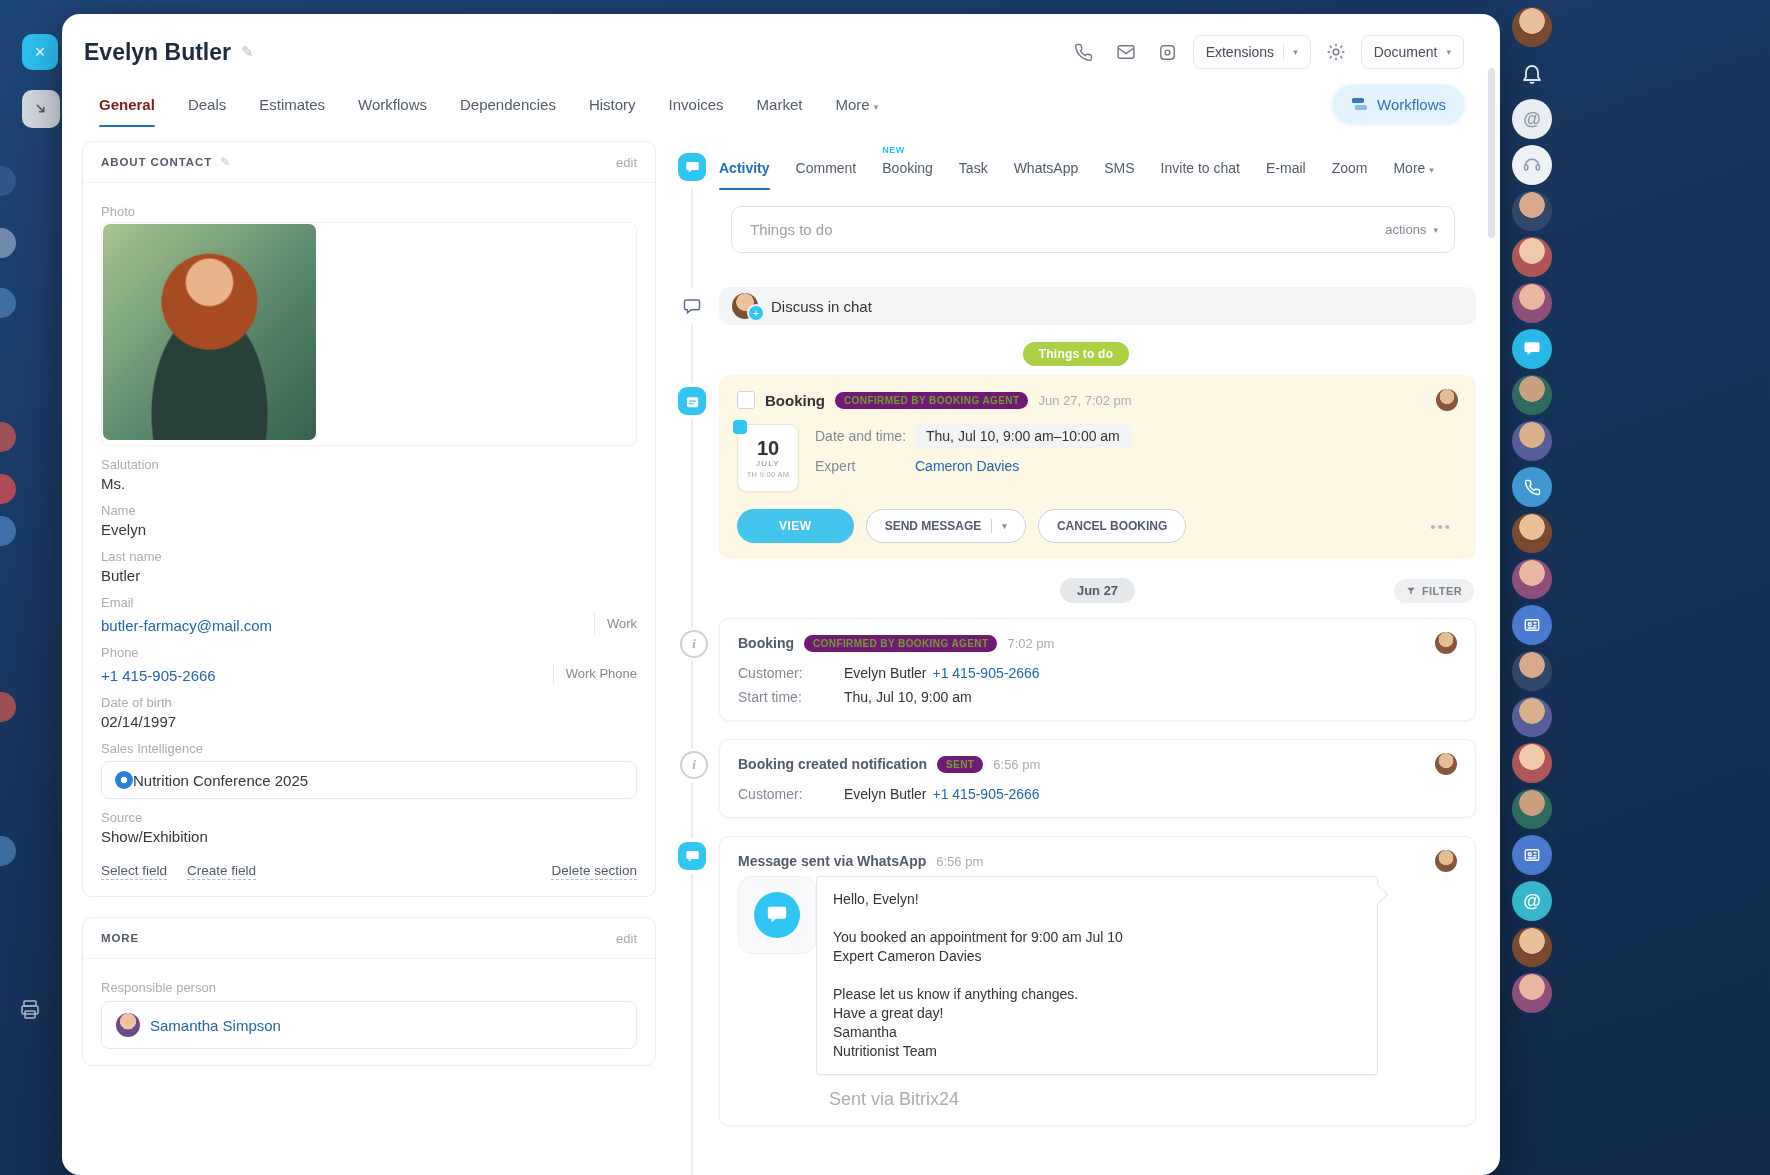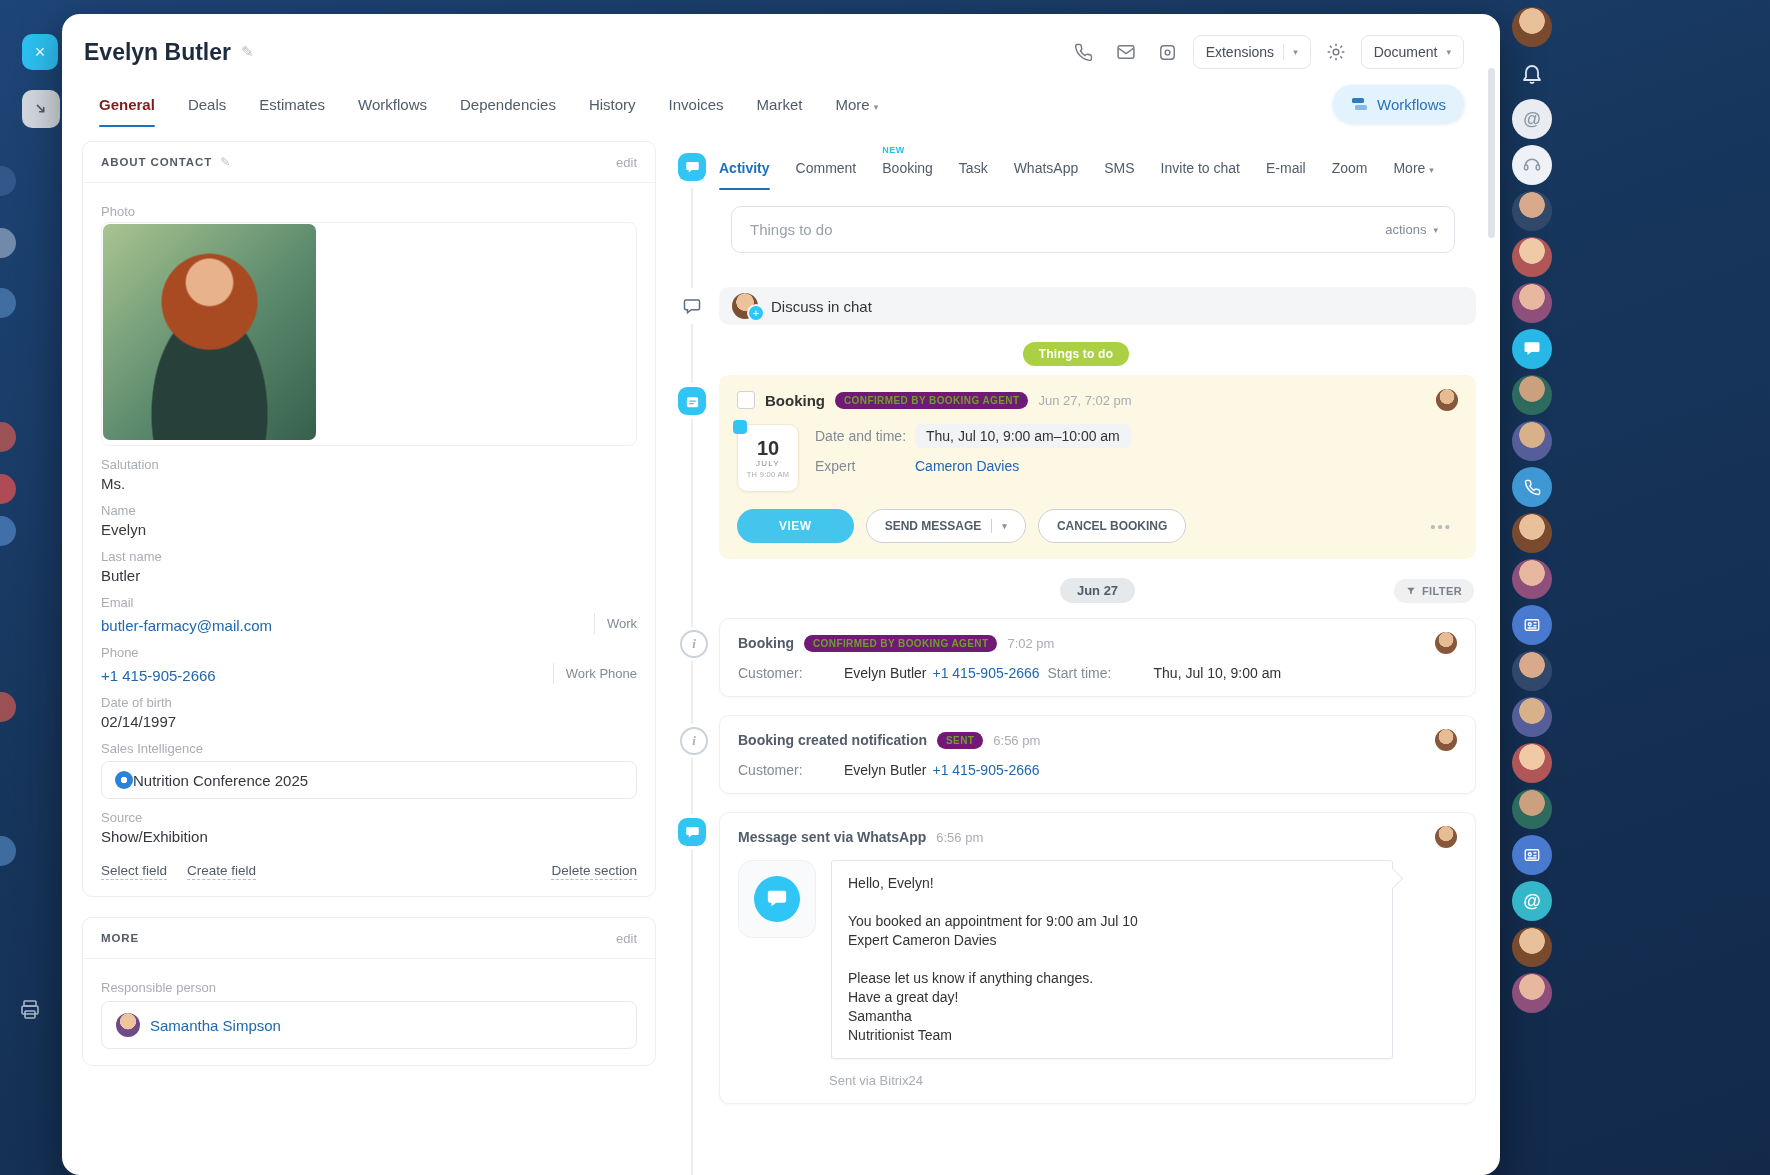--- a/index.html
+++ b/index.html
@@ -151,35 +151,35 @@
   .dots{margin-left:auto;color:#b4bac1;font-size:15px;letter-spacing:2px;background:none;border:none;}
 
   .date-row{display:flex;align-items:center;margin-top:19px;position:relative;}
   .date-pill{background:#e6e9eb;color:#525c69;font-weight:700;font-size:13px;padding:5px 17px;border-radius:14px;margin:0 auto;}
   .filter-btn{position:absolute;right:2px;display:flex;align-items:center;gap:6px;background:#eef0f2;border:none;
               border-radius:14px;padding:6px 12px;font-size:11px;font-weight:700;color:#79808a;letter-spacing:.4px;}
 
   .entry{background:#fff;border:1px solid #edf0f2;border-radius:10px;padding:13px 18px 15px;box-shadow:0 1px 3px rgba(0,0,0,.04);}
   .e-head{display:flex;align-items:center;gap:10px;}
   .e-title{font-size:14px;font-weight:700;color:#525c69;}
-  .e-rows{margin-top:11px;display:flex;flex-direction:row;gap:8px;font-size:14px;color:#333;}
+  .e-rows{margin-top:11px;display:flex;flex-direction:column;gap:8px;font-size:14px;color:#333;}
   .e-row{display:flex;align-items:center;}
   .e-lab{width:106px;color:#828b95;}
   .mt{margin-top:18px;}
 
-  .wa-wrap{display:flex;gap:15px;margin-top:12px;}
+  .wa-wrap{display:flex;margin-top:4px;}
   .wa-icon{width:76px;height:76px;background:#f8fafc;border:1px solid #eef1f4;border-radius:14px;
            display:flex;align-items:center;justify-content:center;flex:0 0 auto;}
   .wa-circle{width:46px;height:46px;border-radius:50%;background:#2fc6f6;display:flex;align-items:center;justify-content:center;}
   .bubble{position:relative;width:528px;border:1px solid #e2e6ea;background:#fff;border-radius:3px;
           padding:13px 16px;font-size:14px;color:#333;box-shadow:0 1px 2px rgba(0,0,0,.04);}
   .bubble::after{content:"";position:absolute;right:-8px;top:10px;width:14px;height:14px;background:#fff;
                  border-top:1px solid #e2e6ea;border-right:1px solid #e2e6ea;transform:rotate(45deg);}
   .msg-line{min-height:19px;line-height:19px;}
-  .sent-via{margin-top:14px;margin-left:91px;font-size:13px;color:#a8adb4;}
+  .sent-via{margin-top:14px;margin-left:91px;font-size:18px;color:#a8adb4;}
 
   .scroll-thumb{position:absolute;right:5px;top:54px;width:7px;height:170px;border-radius:4px;background:#dfe3e7;}
 </style>
 </head>
 <body>
 
 <div class="page">
 
   <aside class="left-rail">
     <button class="close-btn"><span>×</span></button>

